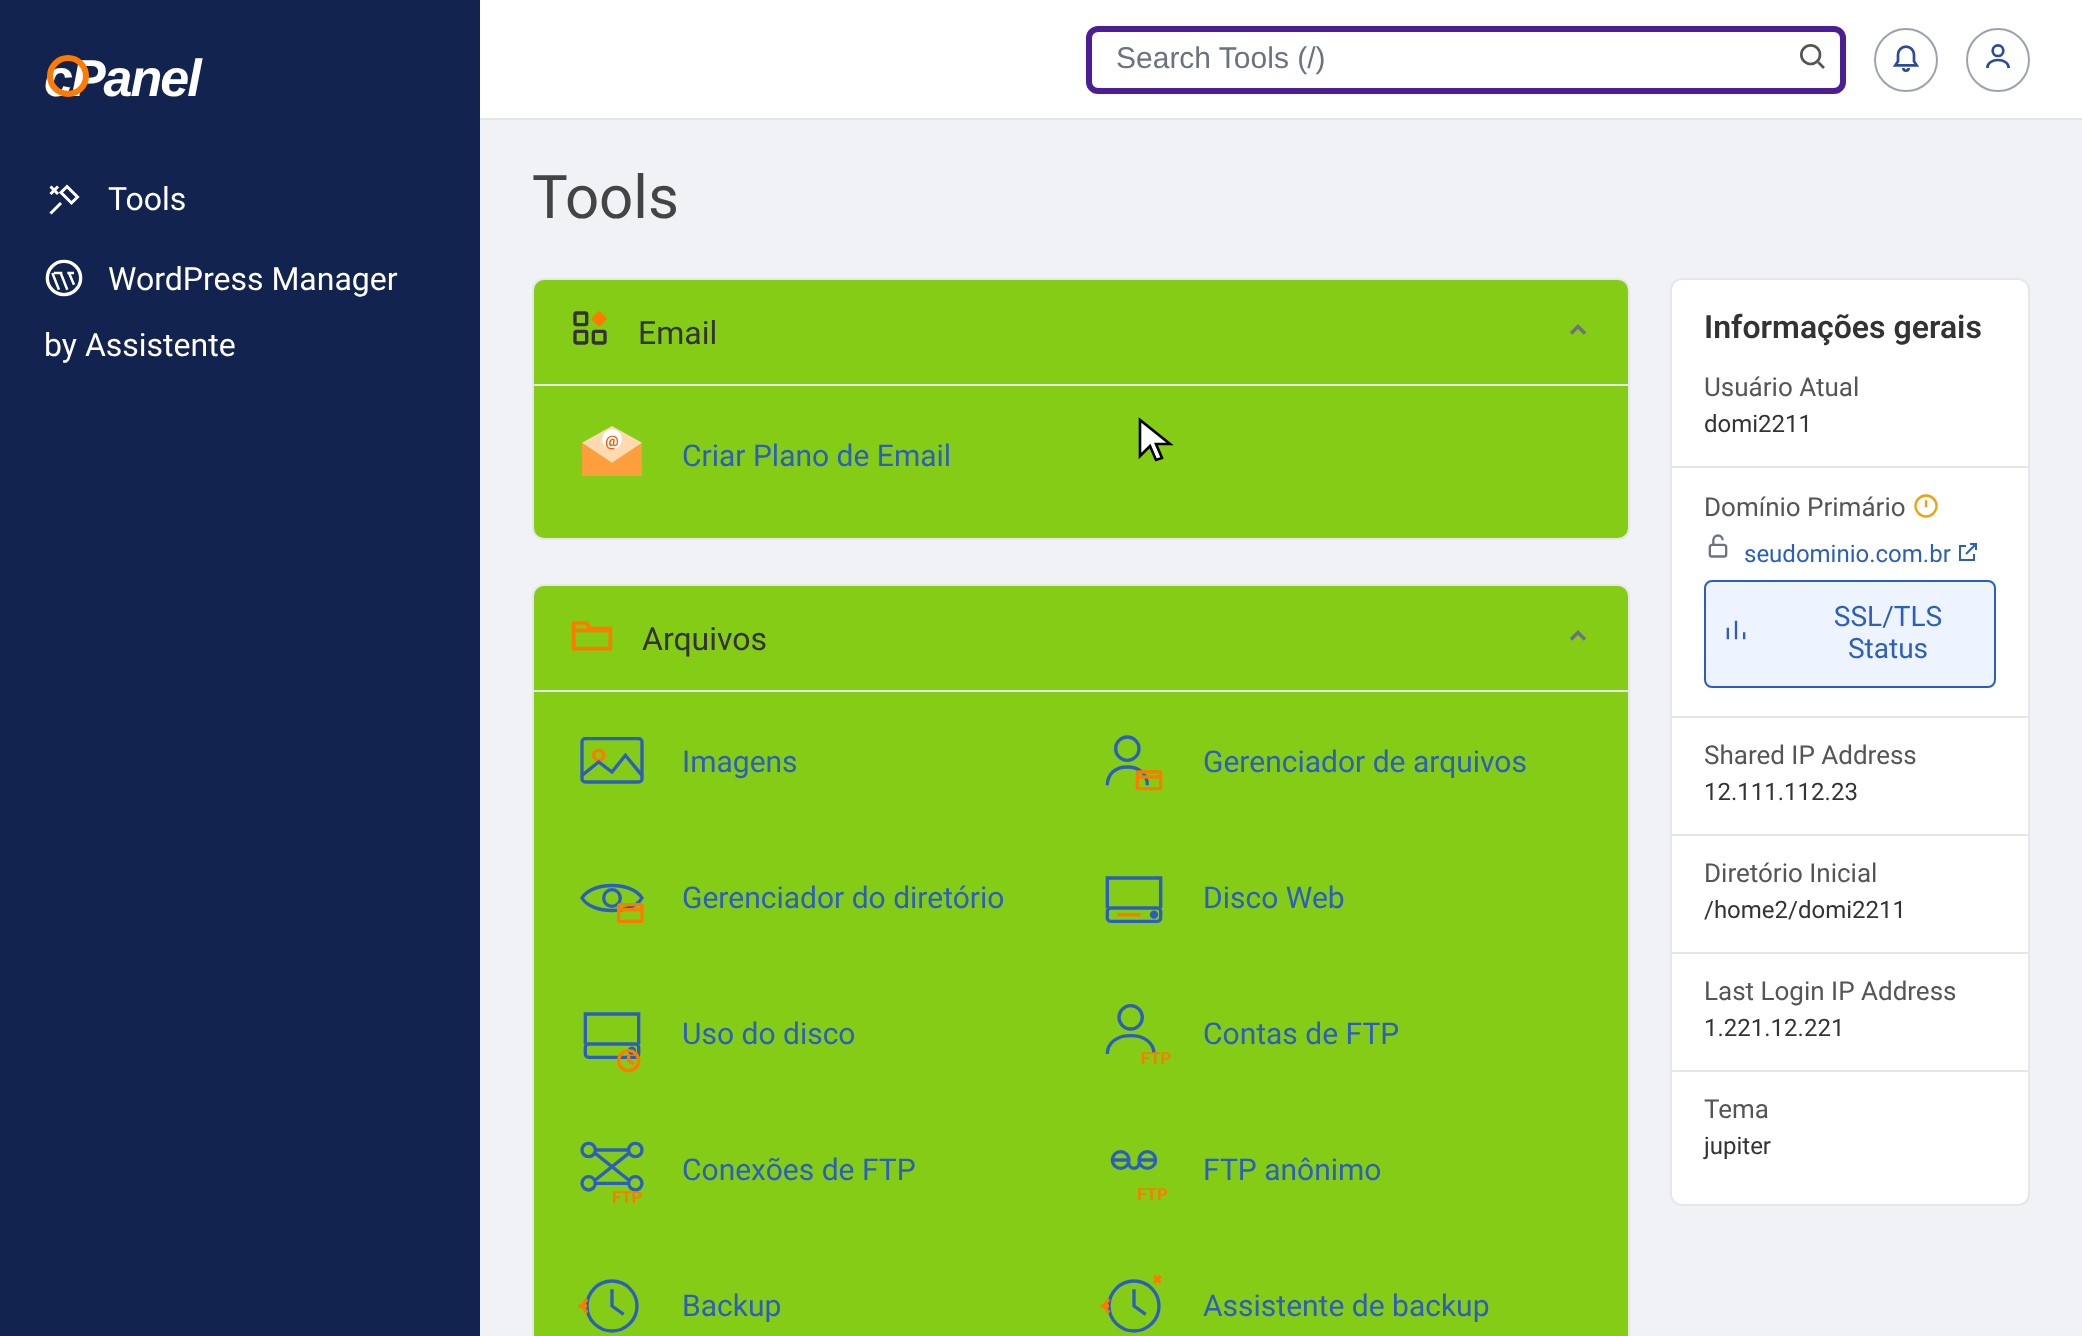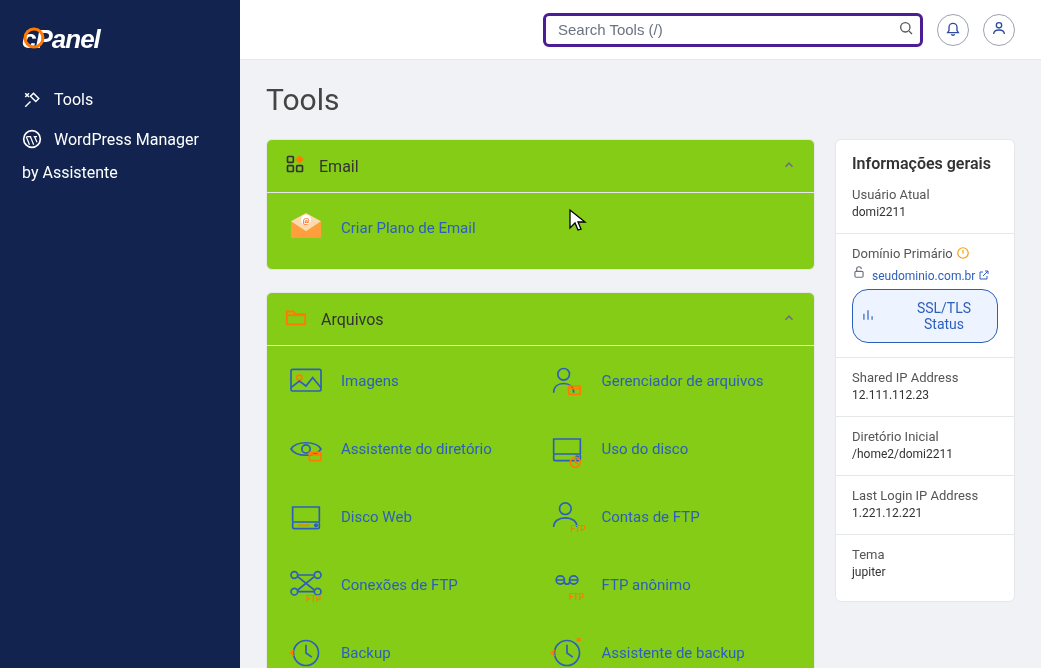--- a/index.html
+++ b/index.html
@@ -182,21 +182,21 @@
     margin: 12px -16px;
   }
   .ssl-btn {
     display: flex;
     align-items: center;
     justify-content: center;
     gap: 24px;
     border: 1px solid #2c5fbd;
     color: #2c5fbd;
     background: #eef4ff;
-    border-radius: 16px;
+    border-radius: 4px;
     padding: 10px 8px;
     font-size: 14px;
     text-align: center;
     cursor: pointer;
     margin-top: 6px;
   }
   .warn-icon { color: #f59e0b; }
   .domain-row { display: flex; align-items: flex-end; gap: 6px; }
   
   .cursor {
@@ -352,46 +352,46 @@
 
             <div class="tool-item">
               <span class="ticon">
                 <svg width="40" height="40" viewBox="0 0 48 48" fill="none" stroke="#2c5fbd" stroke-width="2">
                     <path d="M6 24c6-10 30-10 36 0-6 10-30 10-36 0z"></path>
                     <circle cx="24" cy="24" r="5"></circle>
                     <rect x="28" y="28" width="14" height="10" rx="1" stroke="#ff7a00"></rect>
                     <path d="M28 31h14" stroke="#ff7a00"></path>
                   </svg>
               </span>
-              <span class="label">Assistente do diretório</span>
+              <span class="label">Gerenciador do diretório</span>
+            </div>
+
+            <div class="tool-item">
+              <span class="ticon">
+                <svg width="40" height="40" viewBox="0 0 48 48" fill="none" stroke="#2c5fbd" stroke-width="2">
+                    <path d="M8 30V12h32v18"></path>
+                    <rect x="8" y="30" width="32" height="8" rx="2"></rect>
+                    <circle cx="36" cy="34" r="1.5" fill="#2c5fbd"></circle>
+                    <path d="M14 34h14" stroke="#ff7a00"></path>
+                  </svg>
+              </span>
+              <span class="label">Disco Web</span>
             </div>
 
             <div class="tool-item">
               <span class="ticon">
                 <svg width="40" height="40" viewBox="0 0 48 48" fill="none" stroke="#2c5fbd" stroke-width="2">
                     <path d="M8 30V12h32v18"></path>
                     <rect x="8" y="30" width="32" height="8" rx="2"></rect>
                     <circle cx="36" cy="34" r="1.5" fill="#2c5fbd"></circle>
                     <circle cx="34" cy="40" r="6" stroke="#ff7a00"></circle>
                     <path d="M34 36v4l3 2" stroke="#ff7a00"></path>
                   </svg>
               </span>
               <span class="label">Uso do disco</span>
-            </div>
-
-            <div class="tool-item">
-              <span class="ticon">
-                <svg width="40" height="40" viewBox="0 0 48 48" fill="none" stroke="#2c5fbd" stroke-width="2">
-                    <path d="M8 30V12h32v18"></path>
-                    <rect x="8" y="30" width="32" height="8" rx="2"></rect>
-                    <circle cx="36" cy="34" r="1.5" fill="#2c5fbd"></circle>
-                    <path d="M14 34h14" stroke="#ff7a00"></path>
-                  </svg>
-              </span>
-              <span class="label">Disco Web</span>
             </div>
 
             <div class="tool-item">
               <span class="ticon">
                 <svg width="40" height="40" viewBox="0 0 48 48" fill="none" stroke="#2c5fbd" stroke-width="2">
                     <circle cx="22" cy="14" r="7"></circle>
                     <path d="M8 36c0-7 6-11 14-11s14 4 14 11"></path>
                     <text x="28" y="42" font-size="10" fill="#ff7a00" font-weight="bold" stroke="none">FTP</text>
                   </svg>
               </span>

